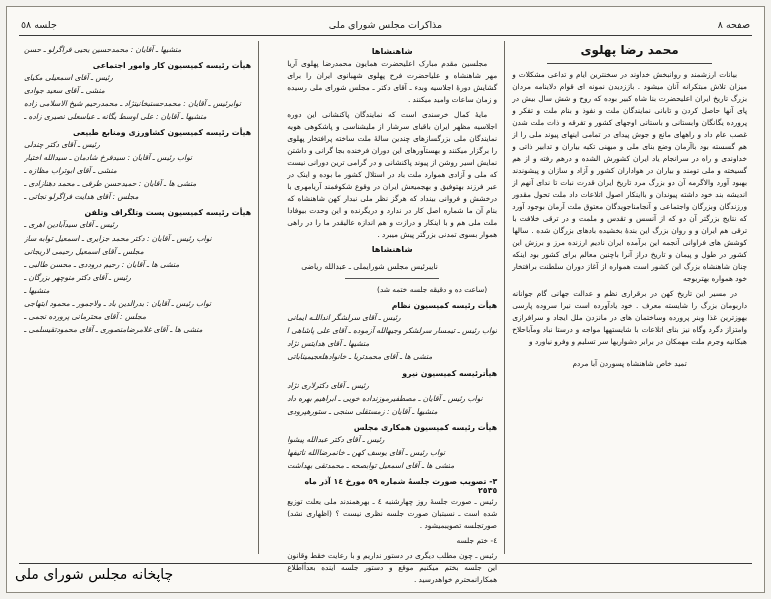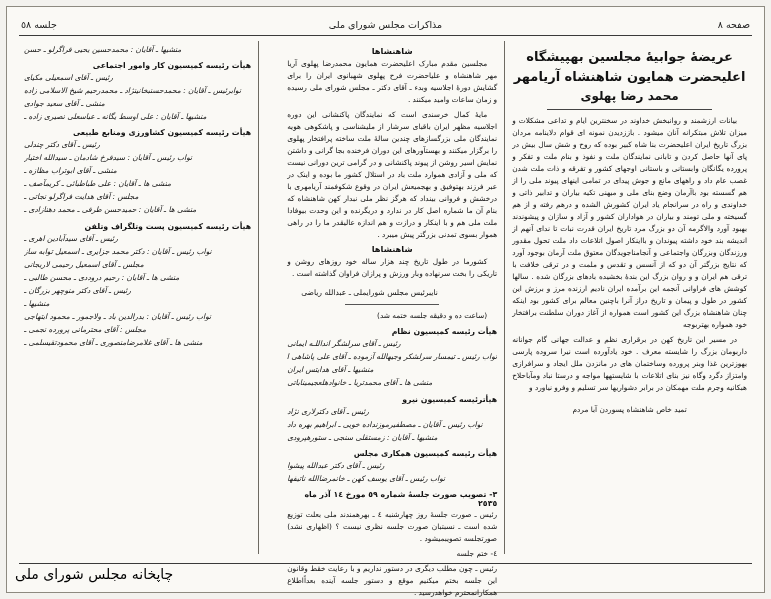--- a/index.html
+++ b/index.html
@@ -185,73 +185,71 @@
       <div class="page-header">
         <span class="hdr-right">صفحه ٨</span>
         <span class="hdr-center">مذاکرات مجلس شورای ملی</span>
         <span class="hdr-left">جلسه ٥٨</span>
       </div>
       <div class="hdr-rule"></div>
 
       <div class="columns">
 
         <div class="col col-1">
-          <div class="col-title">عریضهٔ جوابیهٔ مجلسین بهپیشگاه اعلیحضرت همایون شاهنشاه آریامهر</div>
           <div class="col-subtitle">محمد رضا پهلوی</div>
           <div class="rule-short"></div>
           <p class="body indent">بیانات ارزشمند و روانبخش خداوند در سخنترین ایام و تداعی مشکلات و میزان تلاش مبتکرانه آنان میشود . باززدیدن نمونه ای قوام دلاینامه مردان بزرگ تاریخ ایران اعلیحضرت بنا شاه کبیر بوده که روح و شش سال بیش در پای آنها حاصل کردن و تابانی نمایندگان ملت و نفوذ و بنام ملت و تفکر و پرورده یگانگان وابستانی و باستانی اوجهای کشور و تفرقه و ذات ملت شدن غصب عام داد و راههای مانع و جوش پیدای در تمامی اینهای پیوند ملی را از هم گسسته بود باآرمان وضع بنای ملی و میهنی تکیه بیاران و تدابیر ذاتی و خداوندی و راه در سرانجام یاد ایران کشورش الشده و درهم رفته و از هم گسیخته و ملی تومند و بیاران در هواداران کشور و آزاد و سازان و پیشوندند بهبود آورد والاگرمه آن دو بزرگ مرد تاریخ ایران قدرت نبات تا ندای آنهم از اندیشه بند خود داشته پیوندان و بااینکار اصول اتلاعات داد ملت تحول مقدور ورزندگان وبزرگان واجتماعی و آنجامناجویدگان معتوق ملت آرمان بوجود آورد که نتایج بزرگتر آن دو که از آنسس و تقدس و ملمت و در ترقی خلافت با ترقی هم ایران و و روان بزرگ این بندهٔ بخشیده بادهای بزرگان شده . سالها کوشش های فراوانی آنجمه این برآمده ایران نادیم ارزنده مرز و برزش این کشور در طول و پیمان و تاریخ دراز آنرا باچنین معالم برای کشور بود اینکه چنان شاهنشاه بزرگ این کشور است همواره از آغاز دوران سلطنت برافتخار خود همواره بهتربوجه</p>
           <p class="body indent">در مسیر این تاریخ کهن در برقراری نظم و عدالت جهانی گام جوانانه داربومان بزرگ را شایسته معرف . خود یادآورده است نیرا سروده پارسی بهوزترین غذا وبنر پرورده وساختمان های در مانزدن ملل ایجاد و سرافرازی وامتزاز دگرد وگاه نیز بنای اتلاعات با شایستهها مواجه و درستا نباد ومآباحلاح هبکانیه وجرم ملت مهمکان در برابر دشواریها سر تسلیم و وفرو نیاورد و</p>
           <div class="block-gap"></div>
           <p class="body center">تمید خاص شاهنشاه پسوردن آبا مردم</p>
         </div>
 
         <div class="col col-2">
           <div class="small-head">شاهنشاها</div>
           <p class="body indent">مجلسین مقدم مبارک اعلیحضرت همایون محمدرضا پهلوی آریا مهر شاهنشاه و علیاحضرت فرح پهلوی شهبانوی ایران را برای گشایش دورهٔ اجلاسیه وبدء ـ آقای دکتر ـ مجلس شورای ملی رسیده و زمان ساعات وامید میکنند .</p>
           <p class="body indent">مایهٔ کمال خرسندی است که نمایندگان پاکنشانی این دوره اجلاسیه مظهر ایران باقبای سرشار از ملیشناسی و پاشکوهی هویه نمایندگان ملی بزرگسازهای چندین سالهٔ ملت ساخته پرافتخار پهلوی را برگزار میکنند و بهستآورهای این دوران فرخنده بجا گرانی و داشتن نمایش اسیر روشن از پیوند پاکنشانی و در گرامی ترین دورانی نیست که ملی و آزادی هموارد ملت باد در استلال کشور ما بوده و اینک در عبر فرزند بهتوفیق و بهجمیعش ایران در وقوع شکوفمند آریامهری با درخشش و فروانی بینداد که هرگز نظر ملی نبدار کهن شاهنشاه که بنام آن ما شماره اصل کار در ندارد و دریگرنده و این وحدت بیوفادا ملت ملی هم و با اینکار و درازت و هم اندازه عالیقدر ما را در راهی هموار بسوی تمدنی بزرگتر پیش میبرد .</p>
           <div class="small-head">شاهنشاها</div>
-          <p class="body indent">کشورما در طول تاریخ چند هزار ساله خود روزهای روشن و تاریکی را بخت سرنهاده وبار ورزش و پرازان فراوان گذاشته است .</p>
           <p class="sig">نایبرئیس مجلس شورایملی ـ عبدالله ریاضی</p>
           <div class="tiny-rule"></div>
           <p class="body indent">(ساعت ده و دقیقه جلسه ختمه شد)</p>
         <div style="margin-top: 4px;">
               <p class="group-title">هیأت رئیسه کمیسیون نظام</p>
               <p class="name-line">رئیس ـ آقای سرلشگر انداللـه ایمانی</p>
               <p class="name-line">نواب رئیس ـ تیمسار سرلشکر وجیهالله آزموده ـ آقای علی پاشاهی استوندی</p>
-              <p class="name-line">منشیها ـ آقای هدایتس ایران</p>
+              <p class="name-line">منشیها ـ آقای هدایتس نژاد</p>
               <p class="name-line">منشی ها ـ آقای محمدتریا ـ خانوادهلعجیمیناباتی</p>
               <p class="group-title">هیأترئیسه کمیسیون نیرو</p>
               <p class="name-line">رئیس ـ آقای دکترلاری نژاد</p>
               <p class="name-line">نواب رئیس ـ آقایان ـ مصطفیرموزنداده خویی ـ ابراهیم بهره داد</p>
               <p class="name-line">منشیها ـ آقایان : زمستقلی سنجی ـ ستورهپرودی</p>
               <p class="group-title">هیأت رئیسه کمیسیون همکاری مجلس</p>
               <p class="name-line">رئیس ـ آقای دکتر عبدالله پیشوا</p>
               <p class="name-line">نواب رئیس ـ آقای یوسف کهن ـ خانمرضاالله ناتیفها</p>
+              <p class="name-line">منشی ها ـ آقای اسمعیل توابصحه ـ محمدتقی بهداشت</p>
               <p class="group-title">٣- تصویب صورت جلسهٔ شماره ٥٩ مورخ ١٤ آذر ماه ٢٥٣٥</p>
               <p class="body">رئیس ـ صورت جلسهٔ روز چهارشنبه ٤ ـ بهرهمندند ملی بعلت توزیع شده است ـ نسبتبان صورت جلسه نظری نیست ؟ (اظهاری نشد) صورتجلسه تصویبمیشود .</p>
               <p class="body">٤- ختم جلسه</p>
               <p class="body">رئیس ـ چون مطلب دیگری در دستور نداریم و با رعایت خقط وقانون این جلسه بختم میکنیم موقع و دستور جلسه آینده بعداًاطلاع همکارانمحترم خواهدرسید .</p>
             </div>
           </div>
 
         <div class="col col-3">
           <div>
             <p class="name-line">منشیها ـ آقایان : محمدحسین یحیی فراگرلو ـ حسن</p>
             <p class="group-title">هیأت رئیسه کمیسیون کار وامور اجتماعی</p>
             <p class="name-line">رئیس ـ آقای اسمعیلی مکیای</p>
+            <p class="name-line">منشی ـ آقای سعید جوادی</p>
             <p class="name-line">نوابرئیس ـ آقایان : محمدحسنبخانینژاد ـ محمدرحیم شیخ الاسلامی زاده</p>
-            <p class="name-line">منشی ـ آقای سعید جوادی</p>
             <p class="name-line">منشیها ـ آقایان : علی اوسط یگانه ـ عباسعلی نصیری زاده ـ</p>
             <p class="group-title">هیأت رئیسه کمیسیون کشاورزی ومنابع طبیعی</p>
             <p class="name-line">رئیس ـ آقای دکتر چندلی</p>
             <p class="name-line">نواب رئیس ـ آقایان : سیدفرخ شادمان ـ سیدالله اختیار</p>
             <p class="name-line">منشی ـ آقای ابوتراب مظازه ـ</p>
-            <p class="name-line">منشی ها ـ آقایان : علی طباطبائی ـ کریمآصف ـ</p>
+            <p class="name-line">منشی ها ـ آقایان : حمیدحسن طرفی ـ محمد دهنازادی ـ</p>
             <p class="name-line">مجلس : آقای هدایت فراگرلو نجاتی ـ</p>
-            <p class="name-line">منشی ها ـ آقایان : حمیدحسن طرفی ـ محمد دهنازادی ـ</p>
             <p class="group-title">هیأت رئیسه کمیسیون پست وتلگراف وتلفن</p>
             <p class="name-line">رئیس ـ آقای سیدآبادین اهری ـ</p>
             <p class="name-line">نواب رئیس ـ آقایان : دکتر محمد جزایری ـ اسمعیل توابه ساز</p>
             <p class="name-line">مجلس ـ آقای اسمعیل رحیمی لاریجانی</p>
             <p class="name-line">منشی ها ـ آقایان : رحیم دروددی ـ محسن طالبی ـ</p>
             <p class="name-line">رئیس ـ آقای دکتر منوچهر بزرگان ـ</p>
             <p class="name-line">منشیها ـ</p>
             <p class="name-line">نواب رئیس ـ آقایان : بدرالدین باد ـ ولاجمور ـ محمود ابتهاجی</p>
             <p class="name-line">مجلس : آقای محترمانی پرورده نجمی ـ</p>
             <p class="name-line">منشی ها ـ آقای غلامرضامنصوری ـ آقای محمودتقیسلمی ـ</p>

